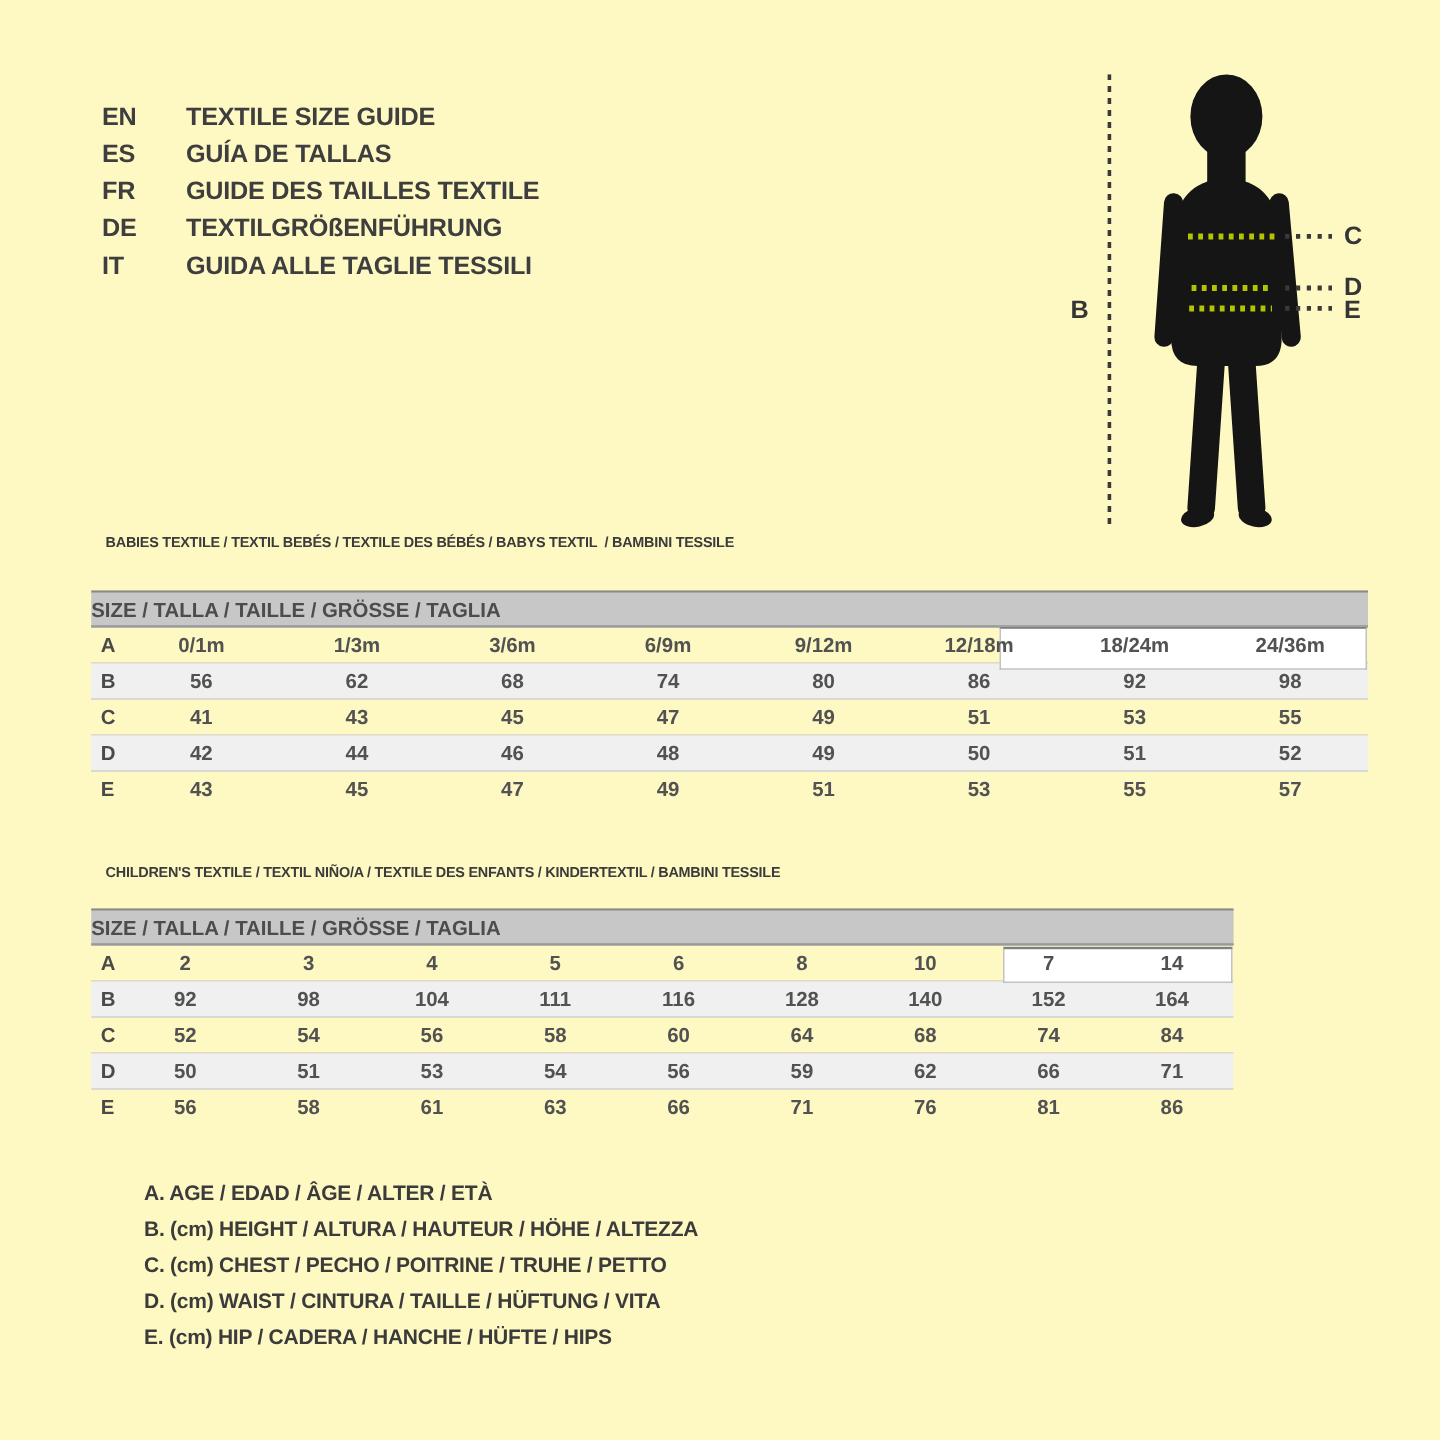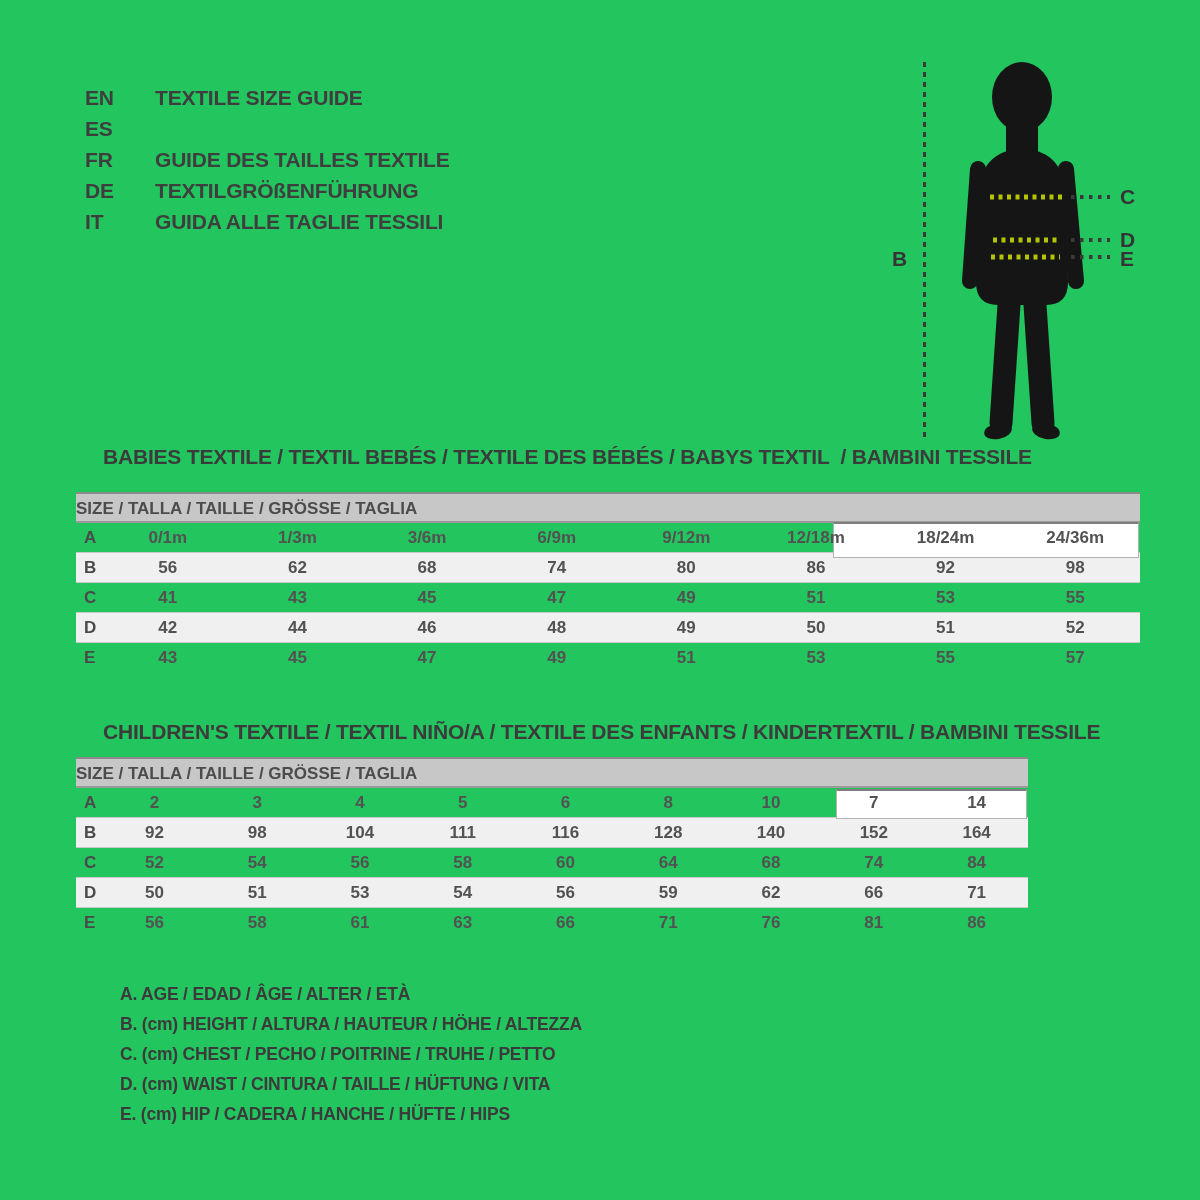--- a/index.html
+++ b/index.html
@@ -1,36 +1,36 @@
 <!DOCTYPE html>
 <html><head>
 <meta charset="utf-8">
 <style>
   * { margin:0; padding:0; box-sizing:border-box; }
   html,body { background:#ffffff; }
   body { font-family:"Liberation Sans", sans-serif; font-weight:700; color:#3d3d3d; }
-  #canvas { position:relative; width:1200px; height:1200px; background:#22c55e; overflow:hidden; }
+  #canvas { position:relative; width:1200px; height:1200px; background:#fef9c3; overflow:hidden; }
 
   
   #lang-block { position:absolute; left:85px; top:82px; width:520px; }
   .lang-row { display:grid; grid-template-columns:70px 1fr; height:31px; align-items:center; }
   .lang-code, .lang-text { font-size:21px; letter-spacing:-0.2px; color:#3e3e3e; white-space:pre; }
 
   
   #figure-svg { position:absolute; left:930px; top:55px; }
   .bline { position:absolute; left:923px; top:62px; width:3px; height:376px;
     background-image:repeating-linear-gradient(to bottom,#3a3a3a 0,#3a3a3a 5px,transparent 5px,transparent 10px); }
   .fig-label { position:absolute; font-size:21px; color:#353535; }
   #label-b { left:892px; top:247px; }
   #label-c { left:1120px; top:185px; }
   #label-d { left:1120px; top:228px; }
   #label-e { left:1120px; top:247px; }
 
   
-  .heading { position:absolute; left:103px; font-size:21px; letter-spacing:-0.2px; color:#3b3b3b; white-space:pre; }
+  .heading { position:absolute; left:88px; font-size:12px; letter-spacing:-0.2px; color:#3b3b3b; white-space:pre; }
   #babies-heading { top:445px; }
   #children-heading { top:720px; }
 
   
   .size-table { position:absolute; left:76px; border-top:2px solid #8a8a8a; }
   #babies-table { top:492px; width:1064px; }
   #children-table { top:757px; width:952px; }
   .thead { position:relative; height:29px; background:#c7c7c7; border-bottom:2px solid #9a9a9a; }
   .thead span { position:relative; z-index:2; display:block; line-height:29px;
     font-size:17px; color:#4c4c4c; white-space:pre; }
@@ -52,20 +52,21 @@
 
 <div id="canvas">
 
   <div id="lang-block">
       <div class="lang-row">
         <span class="lang-code">EN</span>
         <span class="lang-text">TEXTILE SIZE GUIDE</span>
       </div>
       <div class="lang-row">
         <span class="lang-code">ES</span>
+        <span class="lang-text">GUÍA DE TALLAS</span>
       </div>
       <div class="lang-row">
         <span class="lang-code">FR</span>
         <span class="lang-text">GUIDE DES TAILLES TEXTILE</span>
       </div>
       <div class="lang-row">
         <span class="lang-code">DE</span>
         <span class="lang-text">TEXTILGRÖßENFÜHRUNG</span>
       </div>
       <div class="lang-row">

